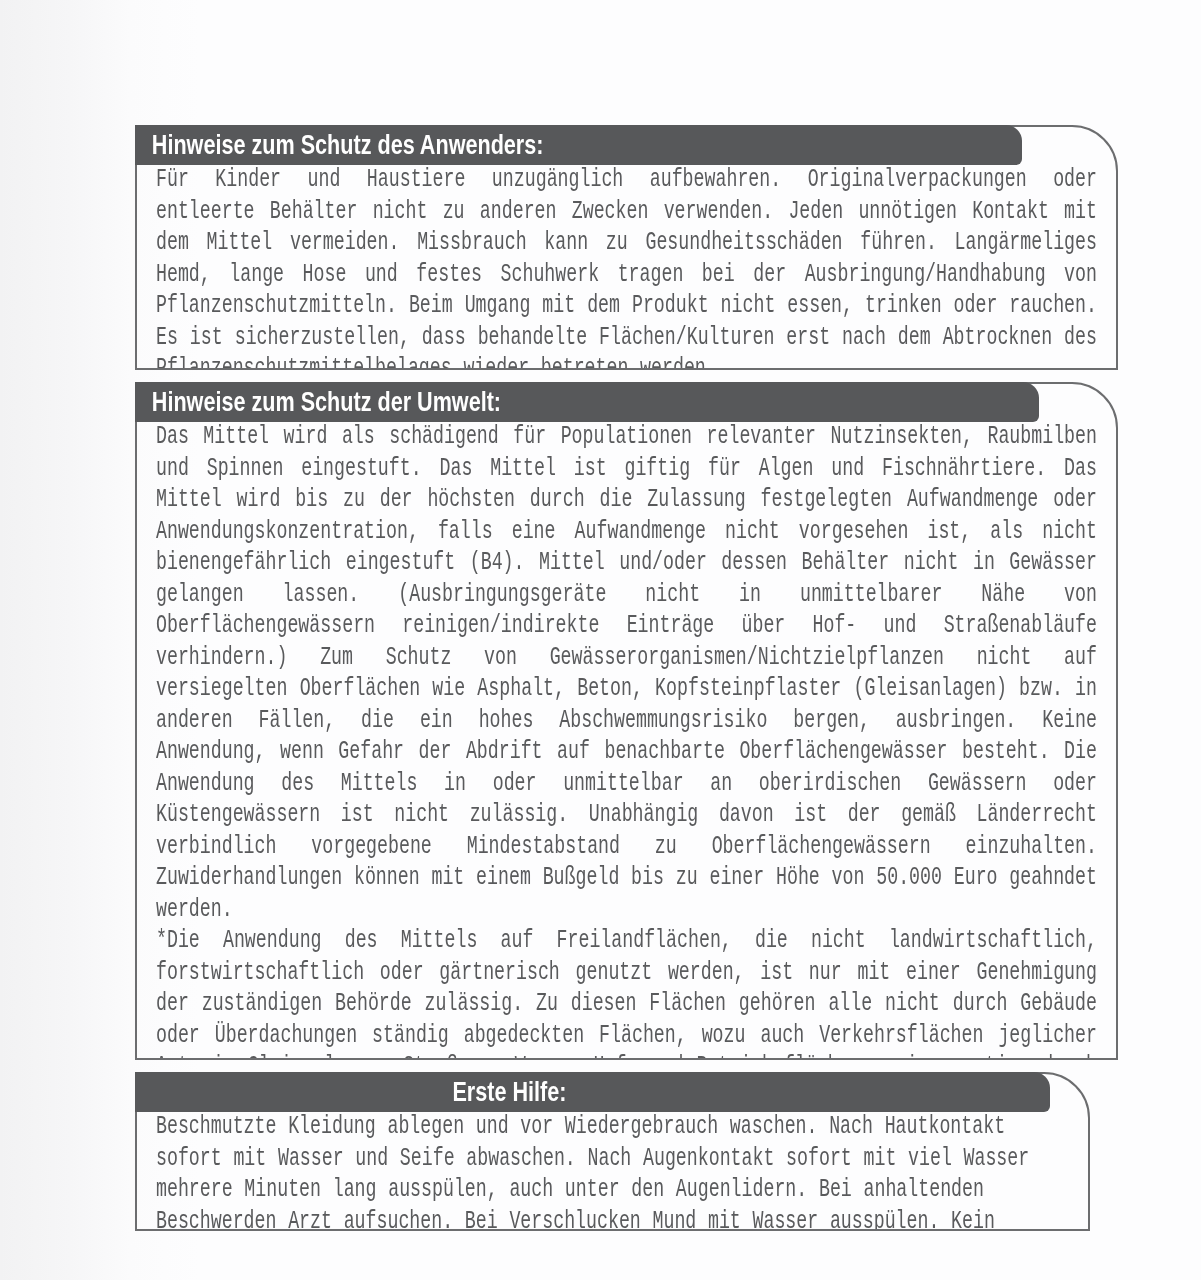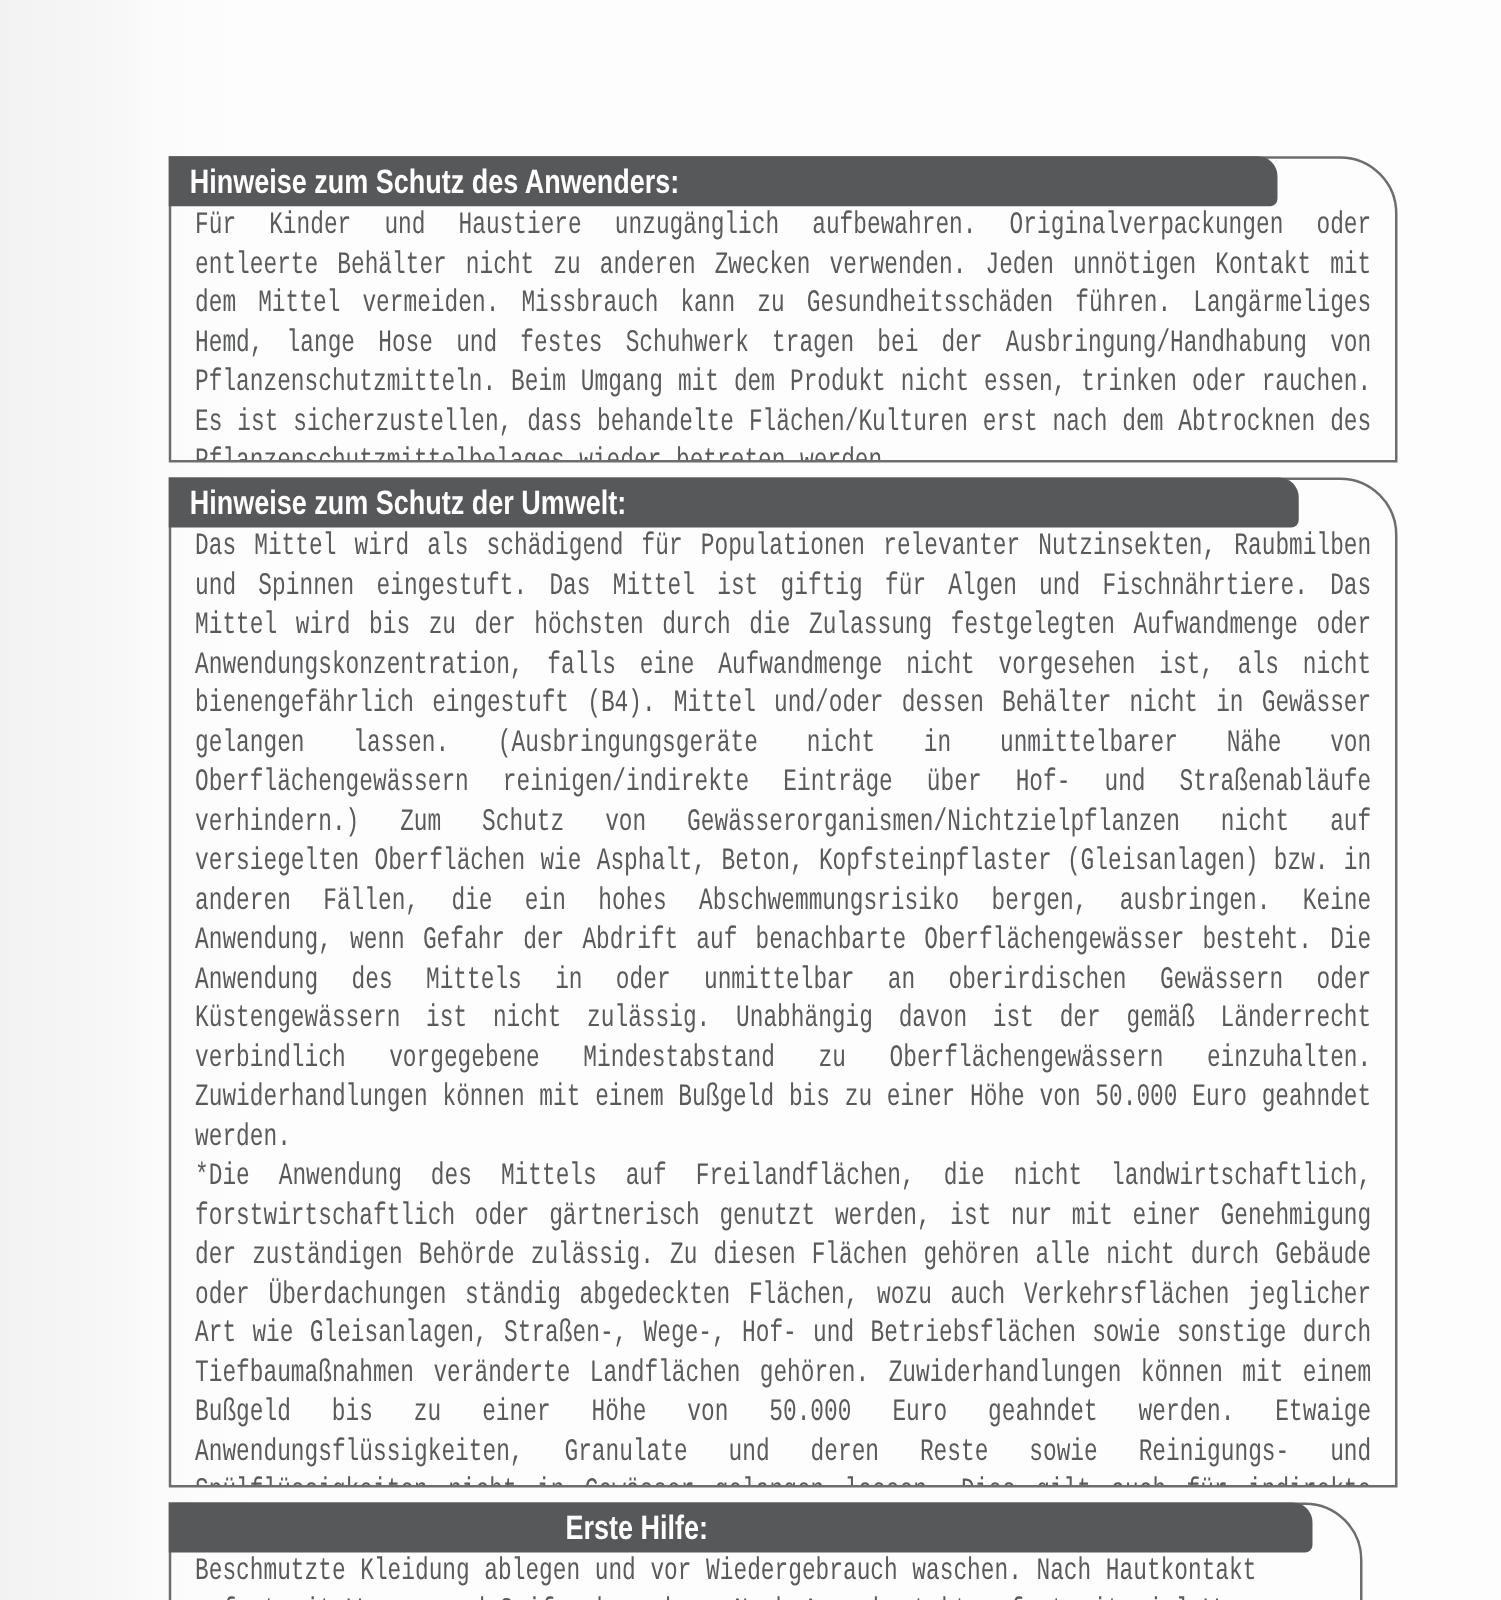--- a/index.html
+++ b/index.html
@@ -59,21 +59,21 @@
     padding: 37px 0 6px 19px;
     overflow: hidden;
     position: relative;
     z-index: 1;
     font-family: Liberation Mono, monospace;
   }
   .s1 .header-bar { width: 887px; }
   .s2 .header-bar { width: 904px; }
   .s3 .header-bar { width: 915px; text-align: center; }
   .s1 .box { width: 983px; height: 245px; }
-  .s2 .box { width: 983px; height: 808px; }
+  .s2 .box { width: 983px; height: 678px; }
   .s3 .box { width: 955px; height: 159px; }
   .para {
     color: #595a5c;
     font-size: 25px;
     line-height: 31.5px;
     text-align: justify;
     margin: 0;
     width: 1289px;
     transform: scaleX(0.73);
     transform-origin: 0 0;

